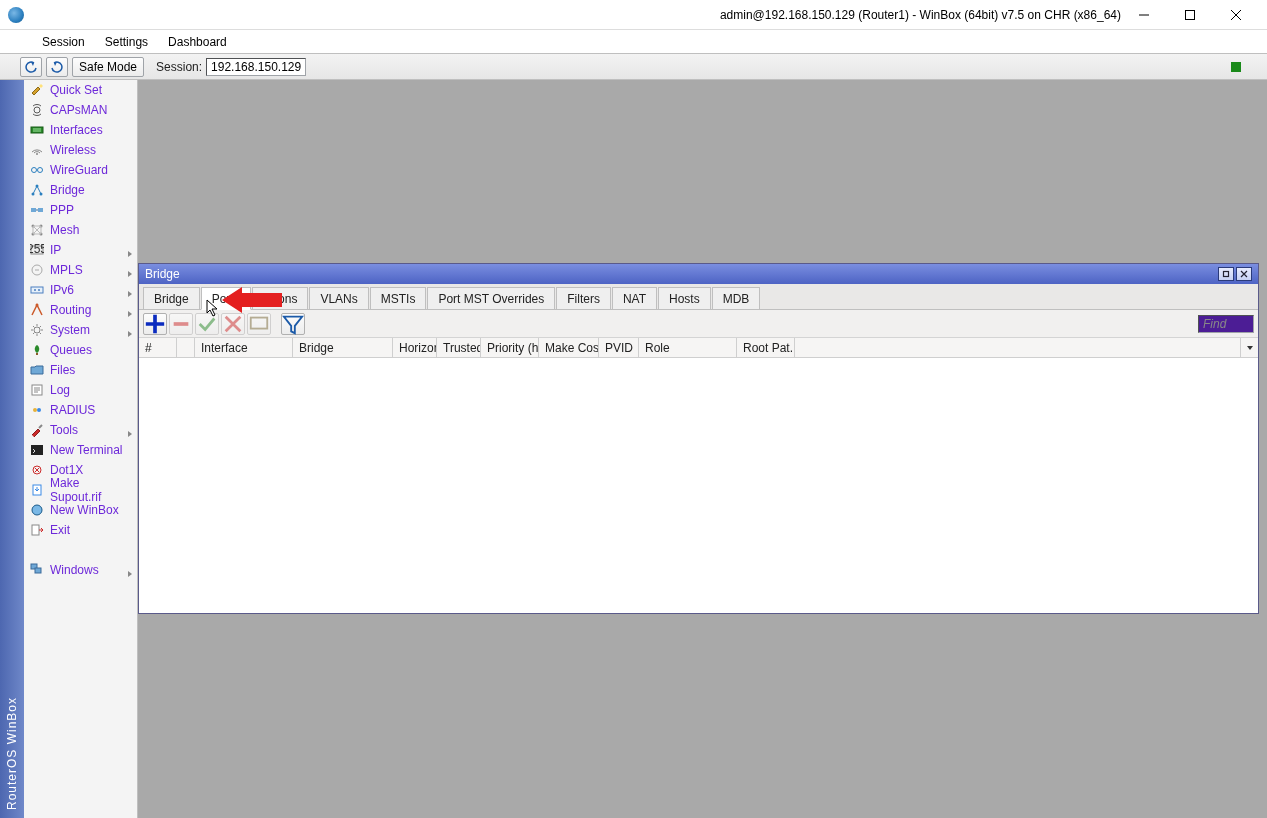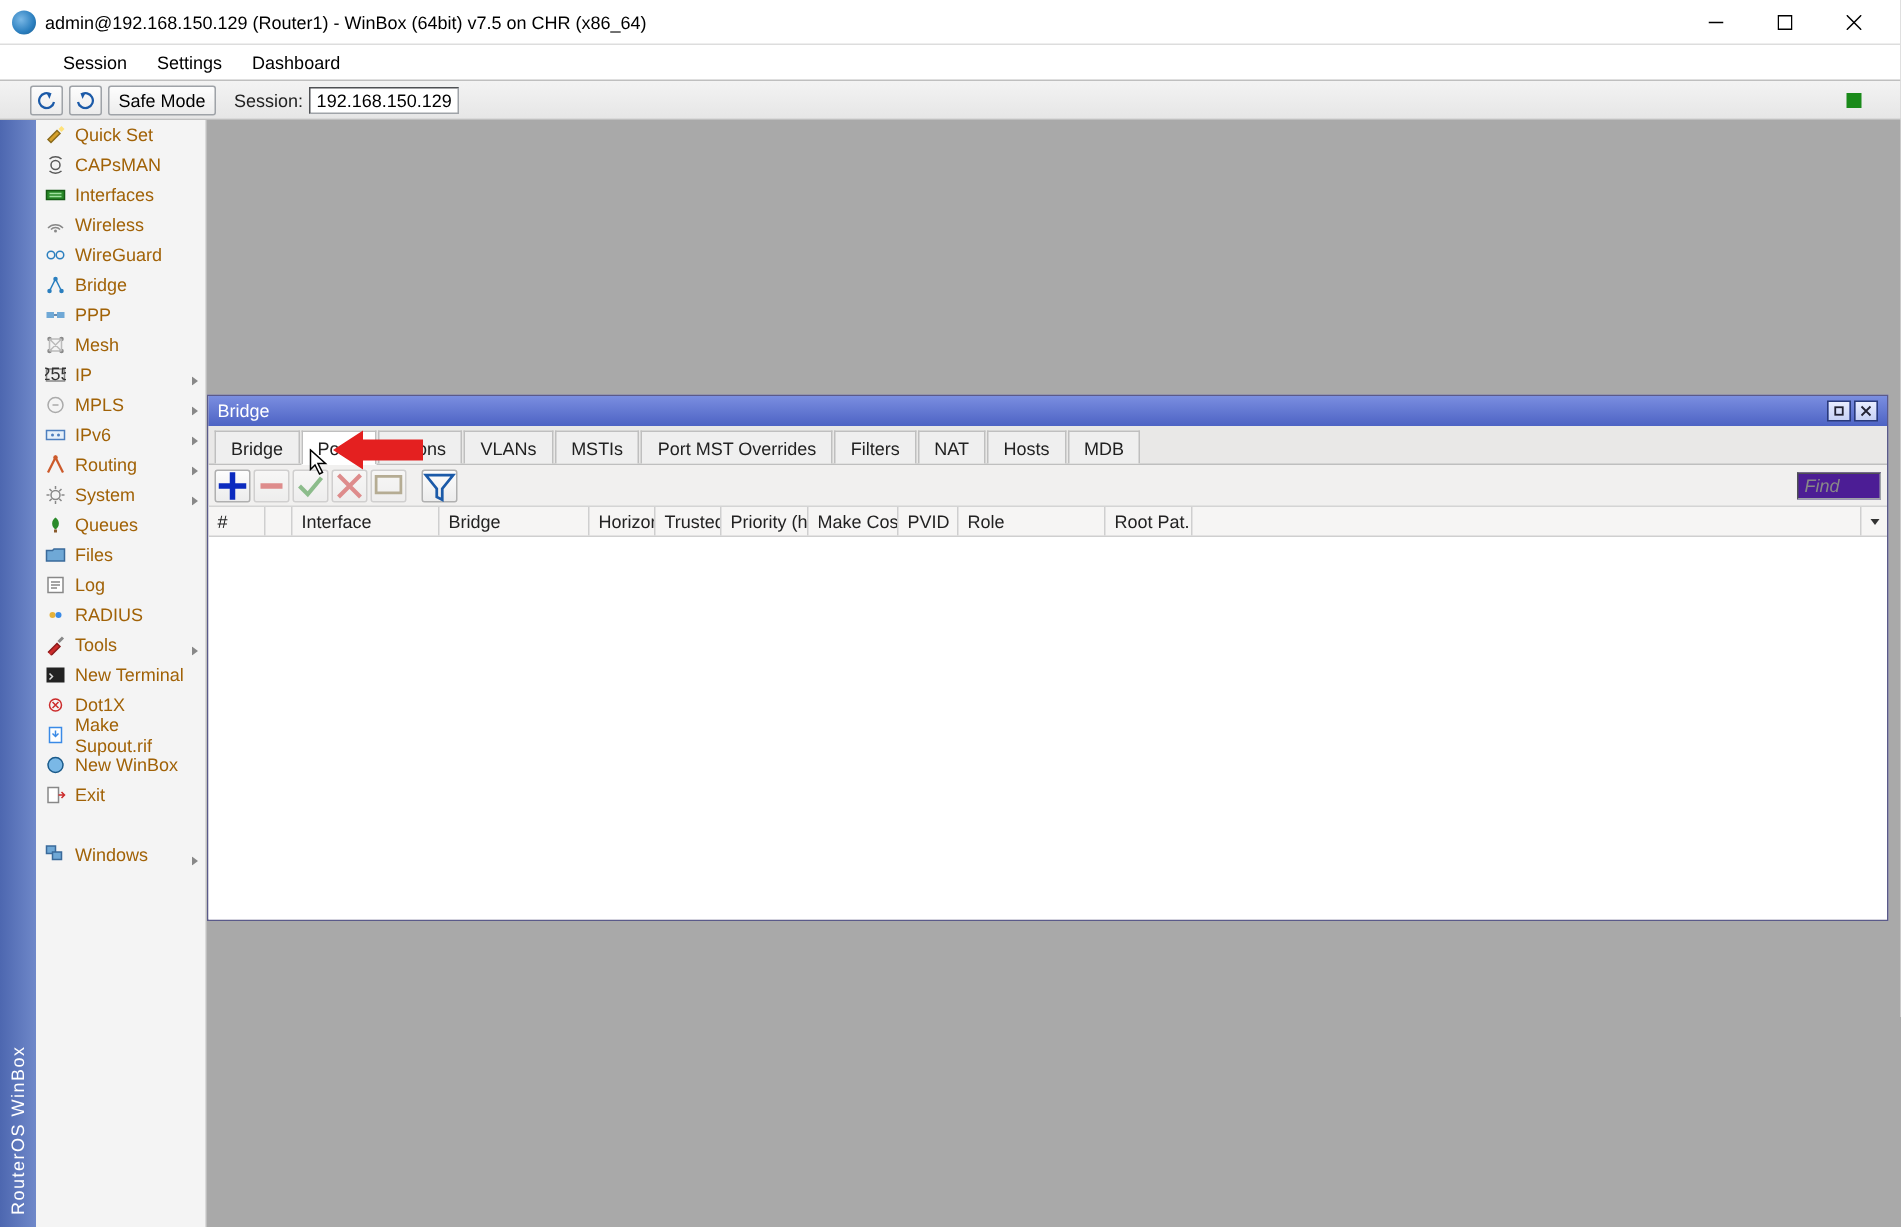--- a/index.html
+++ b/index.html
@@ -1,21 +1,21 @@
 <!DOCTYPE html>
 <html><head>
 <meta charset="utf-8">
 <style>
 * { box-sizing: border-box; margin: 0; padding: 0; font-family: "Segoe UI", Tahoma, sans-serif; font-size: 12px; }
 body { background: #fff; overflow: hidden; width: 1267px; height: 818px; position: relative; }
 
 
 .titlebar { height: 30px; background: #fff; border-bottom: 1px solid #ddd; display: flex; align-items: center; padding: 0 8px; }
 .titlebar .icon-holder { width: 16px; height: 16px; background: radial-gradient(circle at 6px 6px, #7ab8e6 0%, #2b7fbf 60%, #1a5a8a 100%); border-radius: 50%; margin-right: 6px; }
-.titlebar .title-text { flex: 1; color: #000; }
+.titlebar .title-text { flex: 1; color: #000; text-align: right; }
 .winbuttons { display: flex; gap: 0; }
 .winbtn { width: 46px; height: 30px; display: flex; align-items: center; justify-content: center; }
 .winbtn svg { width: 10px; height: 10px; stroke: #000; stroke-width: 1; fill: none; }
 
 
 .menubar { height: 24px; display: flex; align-items: stretch; border-bottom: 1px solid #bfbfbf; background: #fff; padding-left: 32px; }
 .menubar .menuitem { padding: 0 10px; display: flex; align-items: center; color: #000; }
 
 
 .toolbar { height: 26px; background: linear-gradient(#f3f3f3,#e6e6e6); border-bottom: 1px solid #bfbfbf; display: flex; align-items: center; padding: 0 20px; gap: 4px; }
@@ -25,21 +25,21 @@
 .session-label { margin-left: 8px; color: #222; }
 .session-field { height: 18px; border: 1px inset #9fa3a8; background: #fff; padding: 0 4px; min-width: 90px; display: flex; align-items: center; }
 .status-square { width: 10px; height: 10px; background: #1a8a1a; margin-left: auto; margin-right: 6px; }
 
 
 .main { position: absolute; top: 80px; left: 0; right: 0; bottom: 0; display: flex; }
 .vbar { width: 24px; background: linear-gradient(90deg,#6f88c9,#4d67b0); color: #fff; writing-mode: vertical-rl; transform: rotate(180deg); text-align: left; padding: 8px 2px; letter-spacing: 1px; display: flex; align-items: center; justify-content: flex-start; }
 
 
 .sidebar { width: 114px; background: #f4f4f4; border-right: 1px solid #bfbfbf; overflow: hidden; }
-.sb-item { height: 20px; display: flex; align-items: center; padding: 0 6px; gap: 6px; color: #a16207; position: relative; }
+.sb-item { height: 20px; display: flex; align-items: center; padding: 0 6px; gap: 6px; color: #6d28d9; position: relative; }
 .sb-icon { width: 14px; height: 14px; display: inline-flex; align-items: center; justify-content: center; }
 .sb-sub { position: absolute; right: 4px; top: 6px; }
 .sb-sub svg { width: 6px; height: 6px; fill: #888; }
 .sb-sep { height: 20px; }
 
 
 .workspace { flex: 1; background: #a9a9a9; position: relative; }
 
 
 .childwin { position: absolute; left: 0; top: 183px; width: 1121px; border: 1px solid #5a5a8a; background: #f1f0ef; }

